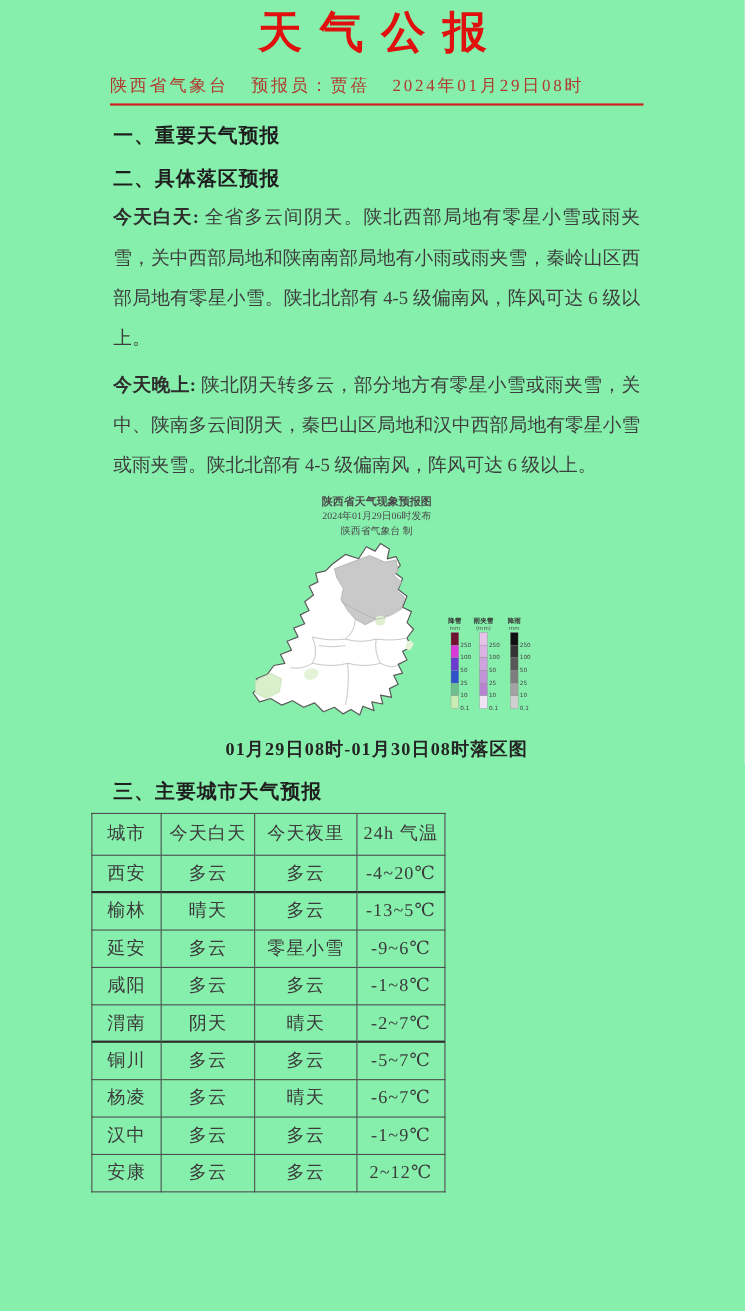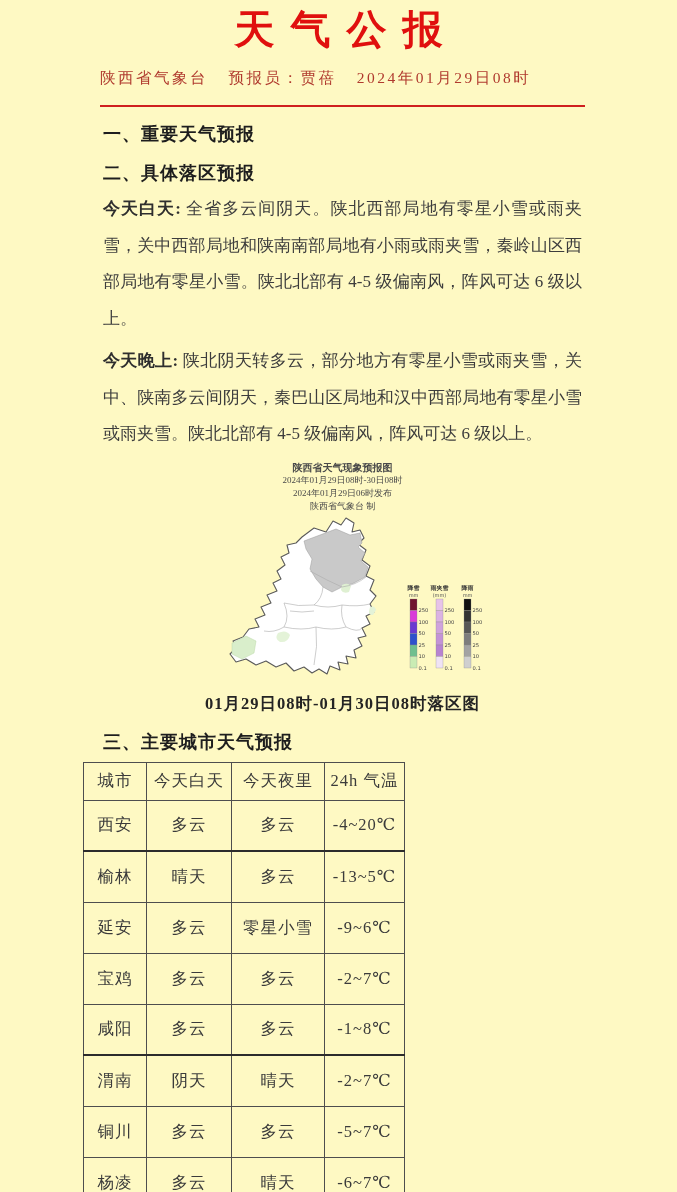--- a/index.html
+++ b/index.html
@@ -5,37 +5,37 @@
   * { box-sizing: border-box; }
   html,body { margin:0; padding:0; }
   body {
     width:677px; height:1192px;
     background:#f7f7f7;
     font-family:"Liberation Serif","DejaVu Serif",serif;
     color:#3a3a3a;
   }
   .page {
     position:relative; width:677px; height:1192px;
-    background:#fef9c3; overflow:hidden;
+    background:#86efac; overflow:hidden;
   }
   .doc-title {
     margin-top:6px;
     text-align:center;
     font-size:40px; font-weight:bold;
     color:#e0100e;
     letter-spacing:16px; text-indent:16px;
     line-height:48px;
   }
   .meta-line {
     margin:14px 92px 0 100px;
     color:#b03a2e;
     font-size:15.5px;
     letter-spacing:2.5px;
     border-bottom:2.5px solid #cf1f1f;
-    padding-bottom:16px;
+    padding-bottom:5px;
     white-space:nowrap;
   }
   .meta-line .gap { display:inline-block; width:14px; }
   .content { margin:0 95px 0 103px; }
   .sec-heading {
     font-size:18px; font-weight:bold; color:#1e1e1e;
     margin:15px 0 6px 0; letter-spacing:1px;
   }
   .para {
     font-size:17px; line-height:36.5px;
@@ -54,21 +54,21 @@
   }
   table.weather {
     border-collapse:collapse;
     margin:8px 0 0 83px;
     table-layout:fixed;
   }
   table.weather td {
     border:1.3px solid #4e4e4e;
     text-align:center; vertical-align:middle;
     font-size:16.5px; color:#3b3b3b;
-    height:51px; padding:0 2px;
+    height:34px; padding:0 2px;
     letter-spacing:1px;
   }
   table.weather thead td { height:38px; }
   table.weather col.c1 { width:63px; }
   table.weather col.c2 { width:85px; }
   table.weather col.c3 { width:93px; }
   table.weather col.c4 { width:80px; }
   
   table.weather tbody tr:nth-child(1) td,
   table.weather tbody tr:nth-child(5) td { border-bottom:2.6px solid #2c2c2c; }
@@ -90,21 +90,20 @@
 
     <div class="sec-heading">一、重要天气预报</div>
 
     <div class="sec-heading">二、具体落区预报</div>
     <p class="para"><span class="lead">今天白天:</span><span> 全省多云间阴天。陕北西部局地有零星小雪或雨夹雪，关中西部局地和陕南南部局地有小雨或雨夹雪，秦岭山区西部局地有零星小雪。陕北北部有 4-5 级偏南风，阵风可达 6 级以上。</span></p>
     <p class="para"><span class="lead">今天晚上:</span><span> 陕北阴天转多云，部分地方有零星小雪或雨夹雪，关中、陕南多云间阴天，秦巴山区局地和汉中西部局地有零星小雪或雨夹雪。陕北北部有 4-5 级偏南风，阵风可达 6 级以上。</span></p>
 
     <div class="map-block">
       <div class="map-meta">
         <div class="m-title">陕西省天气现象预报图</div>
-        <div>2024年01月29日08时-30日08时</div>
         <div>2024年01月29日06时发布</div>
         <div>陕西省气象台 制</div>
       </div>
 
       <svg class="map-svg" width="264" height="170" viewBox="0 0 264 170">
 
         <path d="M 78,22 L 90,13 102,17 109,6 117,10 122,3 130,8 128,17 136,15 140,23 134,29 142,35 138,45 146,51 142,61 150,65 146,75 152,81 146,89 150,97 142,101 146,109 138,113 142,121 134,123 138,131 130,135 132,143 122,141 124,149 114,147 116,155 106,151 103,159 95,154 88,158 80,152 70,156 62,148 52,152 42,146 32,150 22,144 12,147 6,139 13,132 9,126 19,122 25,114 35,112 31,104 41,100 37,92 47,88 43,80 53,76 49,68 57,64 53,56 61,50 57,42 65,38 63,30 72,28 Z" fill="#ffffff" stroke="#5a5a5a" stroke-width="1.1" stroke-linejoin="round"></path>
 
         <path d="M 80,26 L 96,20 112,14 126,20 136,18 138,28 134,32 141,38 137,46 144,52 141,62 130,68 118,72 108,77 99,72 92,64 86,54 88,44 82,34 Z" fill="#c9c9c9" stroke="#9a9a9a" stroke-width="0.5"></path>
 
@@ -210,26 +209,20 @@
           <td>多云</td>
           <td>-13~5℃</td>
         </tr>
         <tr>
           <td>延安</td>
           <td>多云</td>
           <td>零星小雪</td>
           <td>-9~6℃</td>
         </tr>
         <tr>
-          <td>宝鸡</td>
-          <td>多云</td>
-          <td>多云</td>
-          <td>-2~7℃</td>
-        </tr>
-        <tr>
           <td>咸阳</td>
           <td>多云</td>
           <td>多云</td>
           <td>-1~8℃</td>
         </tr>
         <tr>
           <td>渭南</td>
           <td>阴天</td>
           <td>晴天</td>
           <td>-2~7℃</td>

